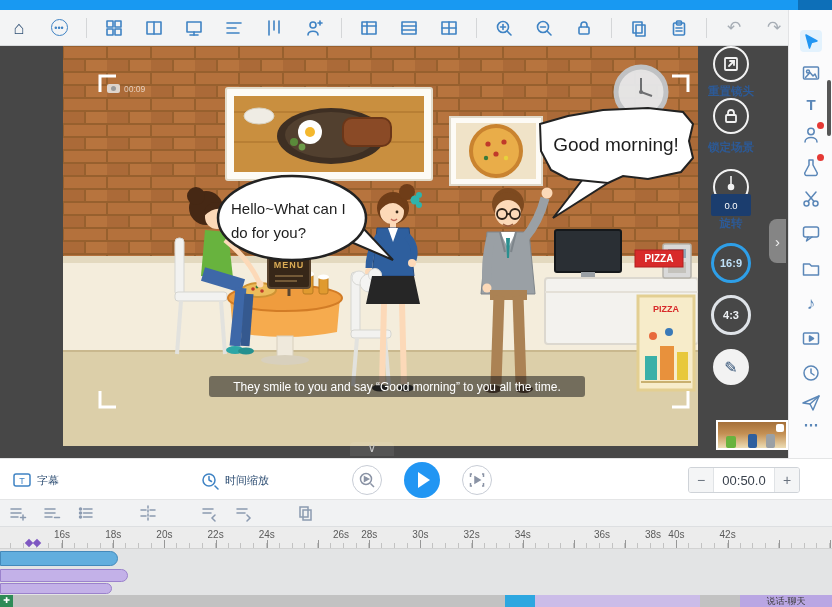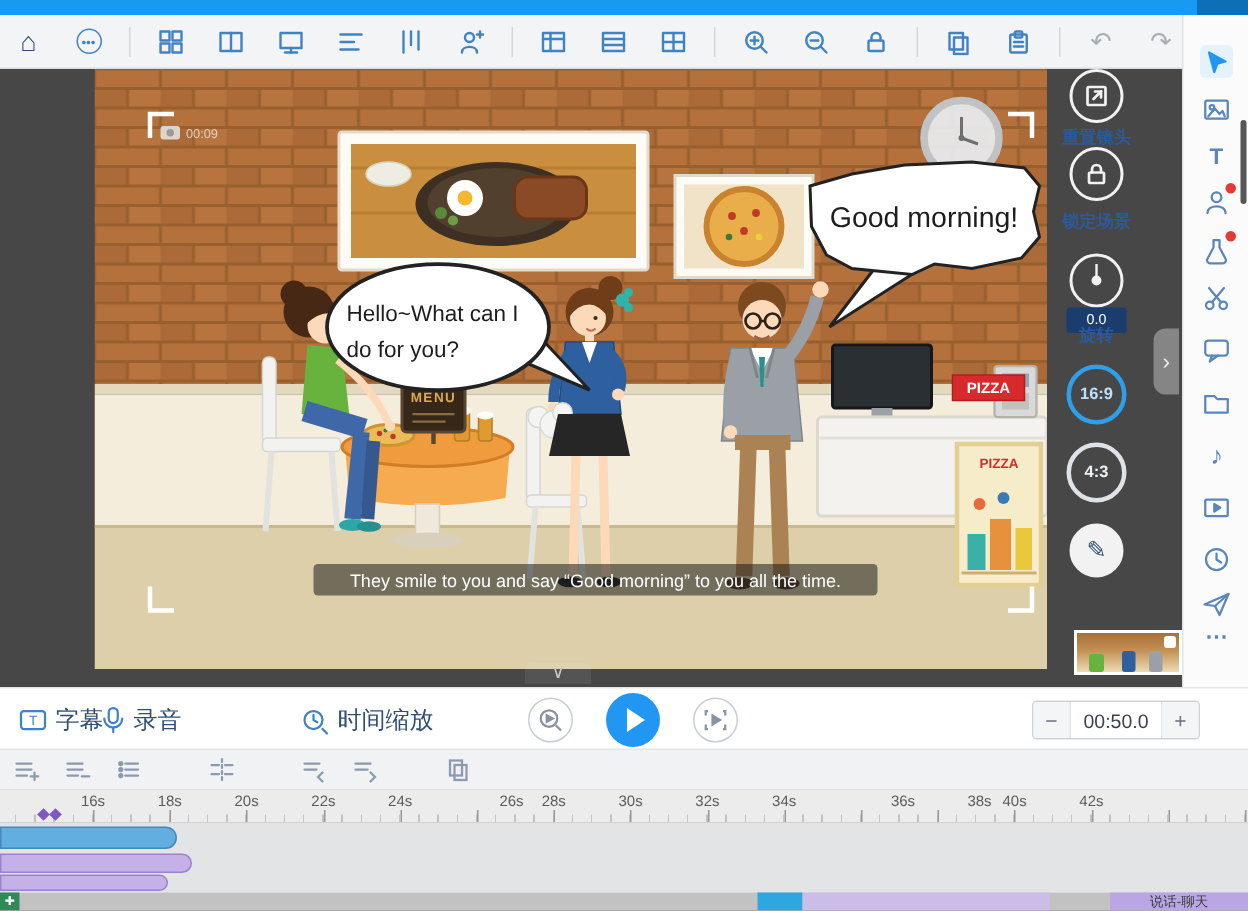--- a/index.html
+++ b/index.html
@@ -20,40 +20,40 @@
   .arrowglyph{font-size:17px;color:#a6adb5}
 
   
   #workspace{position:absolute;left:0;top:46px;width:788px;height:412px;background:#474747}
   #scene{position:absolute;left:63px;top:0;width:635px;height:400px}
 
   
   .panel-circle{position:absolute;border-radius:50%;border:2px solid #f2f2f2;display:flex;align-items:center;justify-content:center;cursor:pointer;background:transparent}
   .panel-label{position:absolute;width:76px;text-align:center;font-size:11.5px;color:#2d5a96;font-weight:bold}
   .ratio-text{font-size:11px;font-weight:bold}
-  #rot-value{position:absolute;left:711px;top:159px;width:40px;height:17px;background:#1b3d6e;color:#fff;font-size:9.5px;display:flex;align-items:center;justify-content:center;border-radius:2px}
+  #rot-value{position:absolute;left:711px;top:148px;width:40px;height:22px;background:#1b3d6e;color:#fff;font-size:9.5px;display:flex;align-items:center;justify-content:center;border-radius:2px}
   #panel-expander{position:absolute;left:769px;top:173px;width:17px;height:44px;background:#858585;border-radius:8px 0 0 8px;color:#f0f0f0;font-size:15px;display:flex;align-items:center;justify-content:center;cursor:pointer}
   #scene-thumb{position:absolute;left:716px;top:374px;width:72px;height:30px;border:2px solid #fff;background:linear-gradient(180deg,#a5703a 0%,#c49054 45%,#ecdcb4 100%);cursor:pointer}
   #scene-thumb .mini{position:absolute;border-radius:2px}
   #canvas-collapse{position:absolute;left:350px;top:396px;width:44px;height:14px;background:rgba(255,255,255,.07);border-radius:4px 4px 0 0;color:#c6c6c6;font-size:12px;line-height:13px;text-align:center;cursor:pointer}
 
   
   #rightstrip{position:absolute;right:0;top:10px;width:44px;height:448px;background:#fbfbfc;border-left:1px solid #e2e3e5}
   .rsicon{position:absolute;left:11px;width:22px;height:22px;display:flex;align-items:center;justify-content:center;cursor:pointer}
   .rsicon svg{stroke:#5b87b8;fill:none;stroke-width:1.5;stroke-linecap:round;stroke-linejoin:round}
   .rsicon.active{background:#e3f2fd;border-radius:4px}
   .rsicon .badge{position:absolute;right:-2px;top:-2px;width:7px;height:7px;border-radius:50%;background:#e53935}
   .rsglyph{font-size:15px;color:#5b87b8;font-weight:bold;line-height:1}
   #panel-scrollbar{position:absolute;right:1px;top:70px;width:4px;height:56px;background:#565656;border-radius:2px}
 
   
   #controlbar{position:absolute;left:0;top:458px;width:832px;height:42px;background:#fff;border-top:1px solid #e4e5e6;border-bottom:1px solid #e4e5e6}
   .cb-item{position:absolute;top:0;height:42px;display:flex;align-items:center;gap:5px;cursor:pointer}
   .cb-item svg{stroke:#3f83c4;fill:none;stroke-width:1.5;stroke-linecap:round;stroke-linejoin:round}
-  .cb-label{font-size:16px;color:#2f4f74}
+  .cb-label{font-size:11px;color:#2f4f74}
   .circle-btn{position:absolute;border-radius:50%;display:flex;align-items:center;justify-content:center;cursor:pointer}
   .circle-btn.outline{width:30px;height:30px;border:1.5px solid #c8cdd6;background:#fff;top:6px}
   #play-btn{width:36px;height:36px;background:#2196f3;top:3px}
   #play-btn .tri{width:0;height:0;border-left:12px solid #fff;border-top:8px solid transparent;border-bottom:8px solid transparent;margin-left:4px}
   #time-stepper{position:absolute;right:32px;top:8px;height:26px;display:flex;border:1px solid #cfd3d8;border-radius:3px;overflow:hidden;background:#fff}
   #time-stepper .step{width:24px;display:flex;align-items:center;justify-content:center;color:#6a7widt2;color:#69727e;background:#f4f5f6;cursor:pointer;font-size:14px}
   #time-value{width:62px;display:flex;align-items:center;justify-content:center;font-size:13px;color:#39414c;border-left:1px solid #e0e3e6;border-right:1px solid #e0e3e6}
 
   
   #tracktools{position:absolute;left:0;top:500px;width:832px;height:27px;background:#f1f2f3;border-bottom:1px solid #dddfe1;display:flex;align-items:center;padding-left:8px;gap:14px}
@@ -548,28 +548,20 @@
   <div id="panel-scrollbar"></div>
 </div>
 
 <div id="controlbar">
   <div class="cb-item" style="left:12px">
     <svg width="20" height="20">
         <rect x="2" y="4" width="16" height="12" rx="2"></rect>
         <text x="10" y="13.5" text-anchor="middle" font-size="9" fill="#3f83c4" stroke="none" font-family="Liberation Sans, sans-serif">T</text>
       </svg>
     <span class="cb-label">字幕</span>
-  </div>
-  <div class="cb-item" style="left:66px">
-    <svg width="18" height="20">
-        <rect x="6.5" y="2" width="6" height="10" rx="3"></rect>
-        <path d="M3.5,9 a6,6 0 0 0 12,0"></path>
-        <line x1="9.5" y1="15" x2="9.5" y2="18"></line>
-      </svg>
-    <span class="cb-label">录音</span>
   </div>
   <div class="cb-item" style="left:200px">
     <svg width="20" height="20">
         <circle cx="9" cy="10" r="6"></circle>
         <path d="M9,6.5 V10 L11.5,11.5"></path>
         <line x1="15" y1="16" x2="18" y2="19"></line>
       </svg>
     <span class="cb-label">时间缩放</span>
   </div>
 

